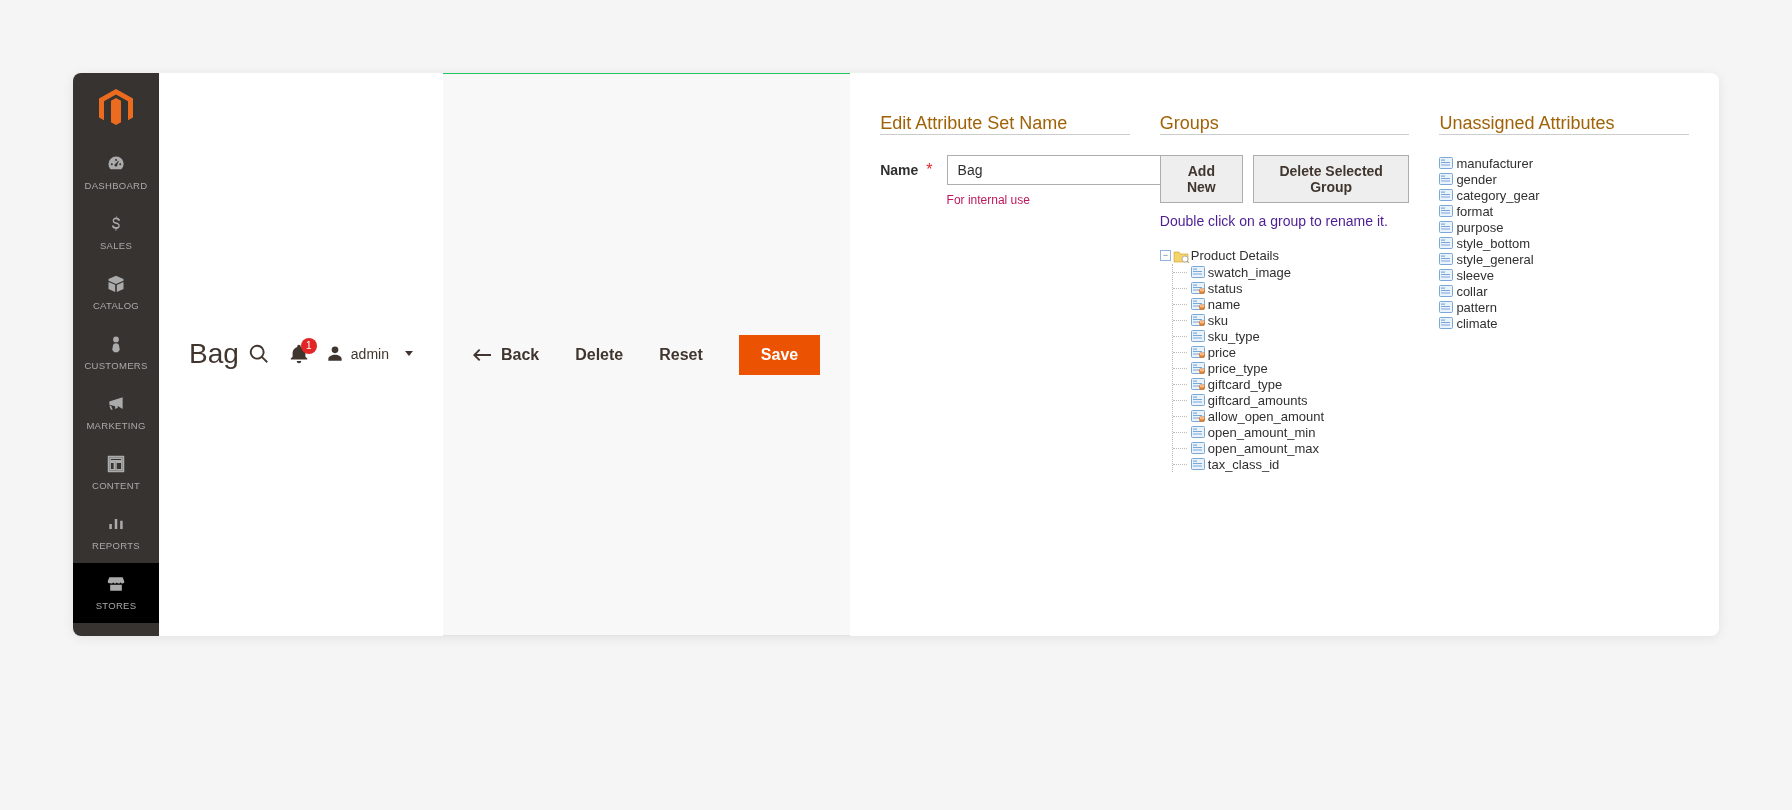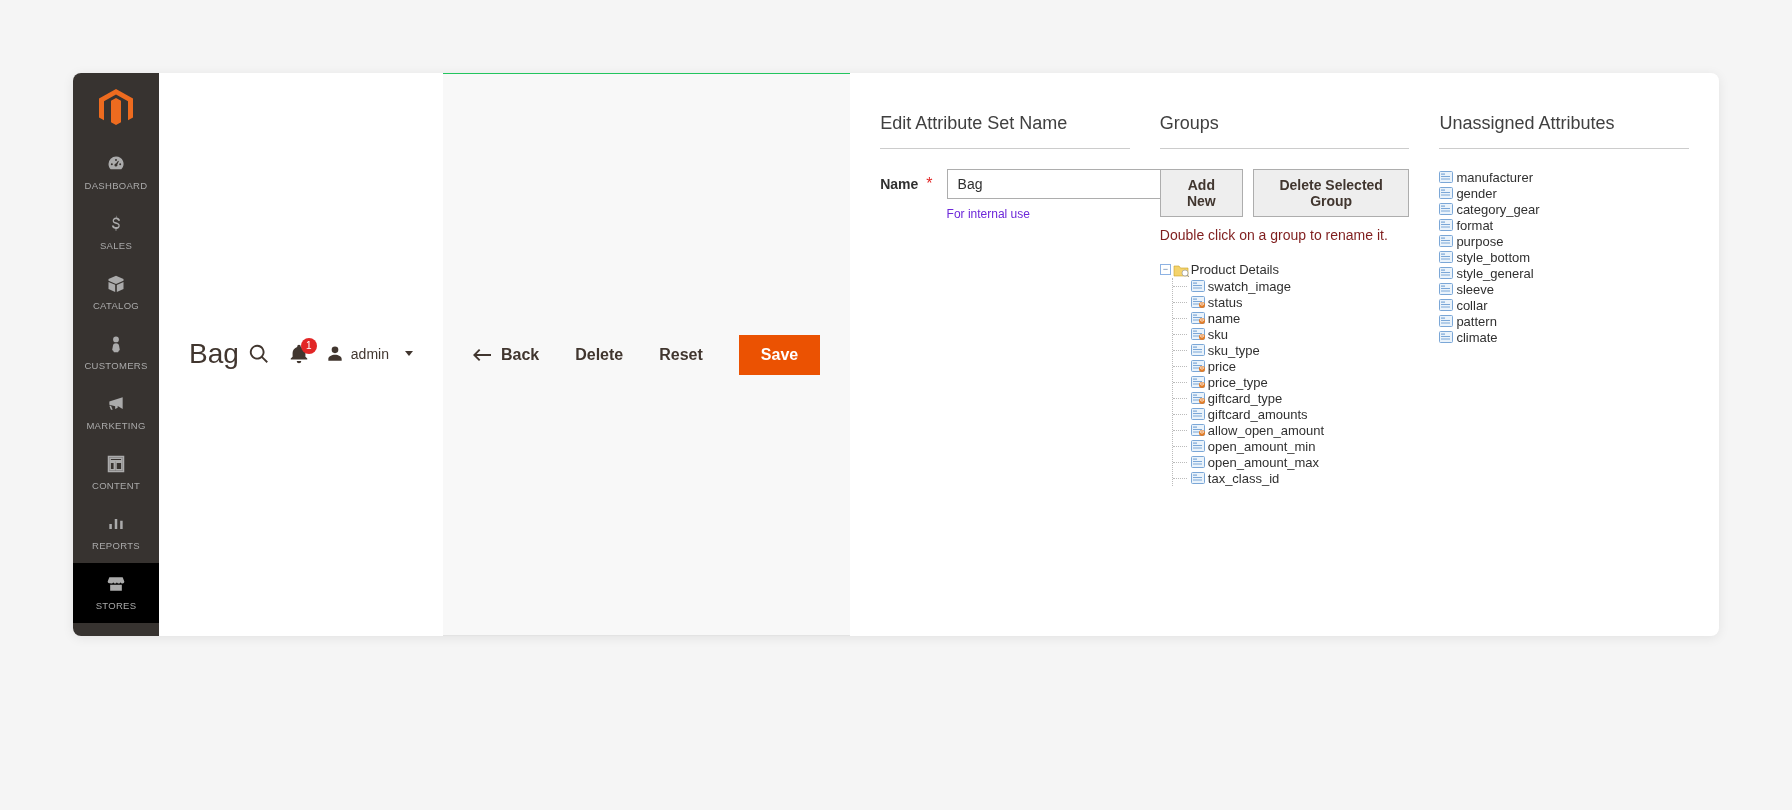--- a/index.html
+++ b/index.html
@@ -35,35 +35,35 @@
 
 .action-bar { background: #f8f8f8; border-top: 1px solid #22c55e; border-bottom: 1px solid #e3e3e3; padding: 20px 30px; display: flex; justify-content: flex-end; align-items: center; gap: 36px; }
 .back-link { display: flex; align-items: center; gap: 10px; color: #41362f; cursor: pointer; font-size: 16px; font-weight: 600; }
 .back-link svg { width: 18px; height: 14px; fill: #41362f; }
 .action-link { color: #41362f; font-size: 16px; font-weight: 600; cursor: pointer; }
 .btn-primary { background: #eb5202; color: #fff; font-size: 16px; font-weight: 600; border: none; padding: 11px 22px; cursor: pointer; }
 
 
 .content { display: flex; gap: 30px; padding: 40px 30px 0; overflow: hidden; flex: 1; }
 .col { flex: 1; min-width: 0; }
-.col-title { font-size: 18px; font-weight: 400; color: #404040; padding-bottom: 14px; border-bottom: 1px solid #ccc; margin-bottom: 20px; }
+.col-title { font-size: 18px; font-weight: 400; color: #a16207; border-bottom: 1px solid #ccc; margin-bottom: 20px; }
 
 
 .form-row { display: flex; align-items: flex-start; gap: 14px; }
 .form-label-wrap { width: 60px; padding-top: 6px; display: flex; align-items: center; gap: 8px; }
 .form-label { font-size: 14px; font-weight: 600; color: #303030; }
 .req { color: #e22626; font-size: 16px; }
 .form-field { flex: 0 0 244px; }
 .text-input { width: 100%; border: 1px solid #adadad; padding: 6px 10px; font-size: 14px; color: #303030; }
-.help-text { font-size: 12px; color: #6d28d9; margin-top: 8px; }
+.help-text { font-size: 12px; color: #be185d; margin-top: 8px; }
 
 
 .btn-row { display: flex; gap: 10px; margin-bottom: 10px; }
 .btn-secondary { background: #eee; border: 1px solid #adadad; font-size: 14px; font-weight: 600; color: #41362f; padding: 7px 16px; cursor: pointer; }
-.hint { font-size: 14px; color: #7f1d1d; margin-bottom: 18px; }
+.hint { font-size: 14px; color: #4c1d95; margin-bottom: 18px; }
 
 
 .tree { font-size: 13px; color: #303030; }
 .tree-group { display: flex; align-items: center; gap: 2px; padding: 1px 0; }
 .tree-children { margin-left: 12px; border-left: 1px dotted #bbb; padding-left: 18px; }
 .tree-item { display: flex; align-items: center; gap: 3px; padding: 0.5px 0; position: relative; }
 .tree-item::before { content: ""; position: absolute; left: -18px; top: 50%; width: 14px; border-top: 1px dotted #bbb; }
 .expander { width: 11px; height: 11px; border: 1px solid #8db2e3; background: #fff; display: flex; align-items: center; justify-content: center; font-size: 9px; line-height: 1; color: #5a7ca8; cursor: pointer; }
 .folder-icon { width: 16px; height: 14px; display: inline-block; }
 .attr-icon { width: 14px; height: 12px; display: inline-block; }

